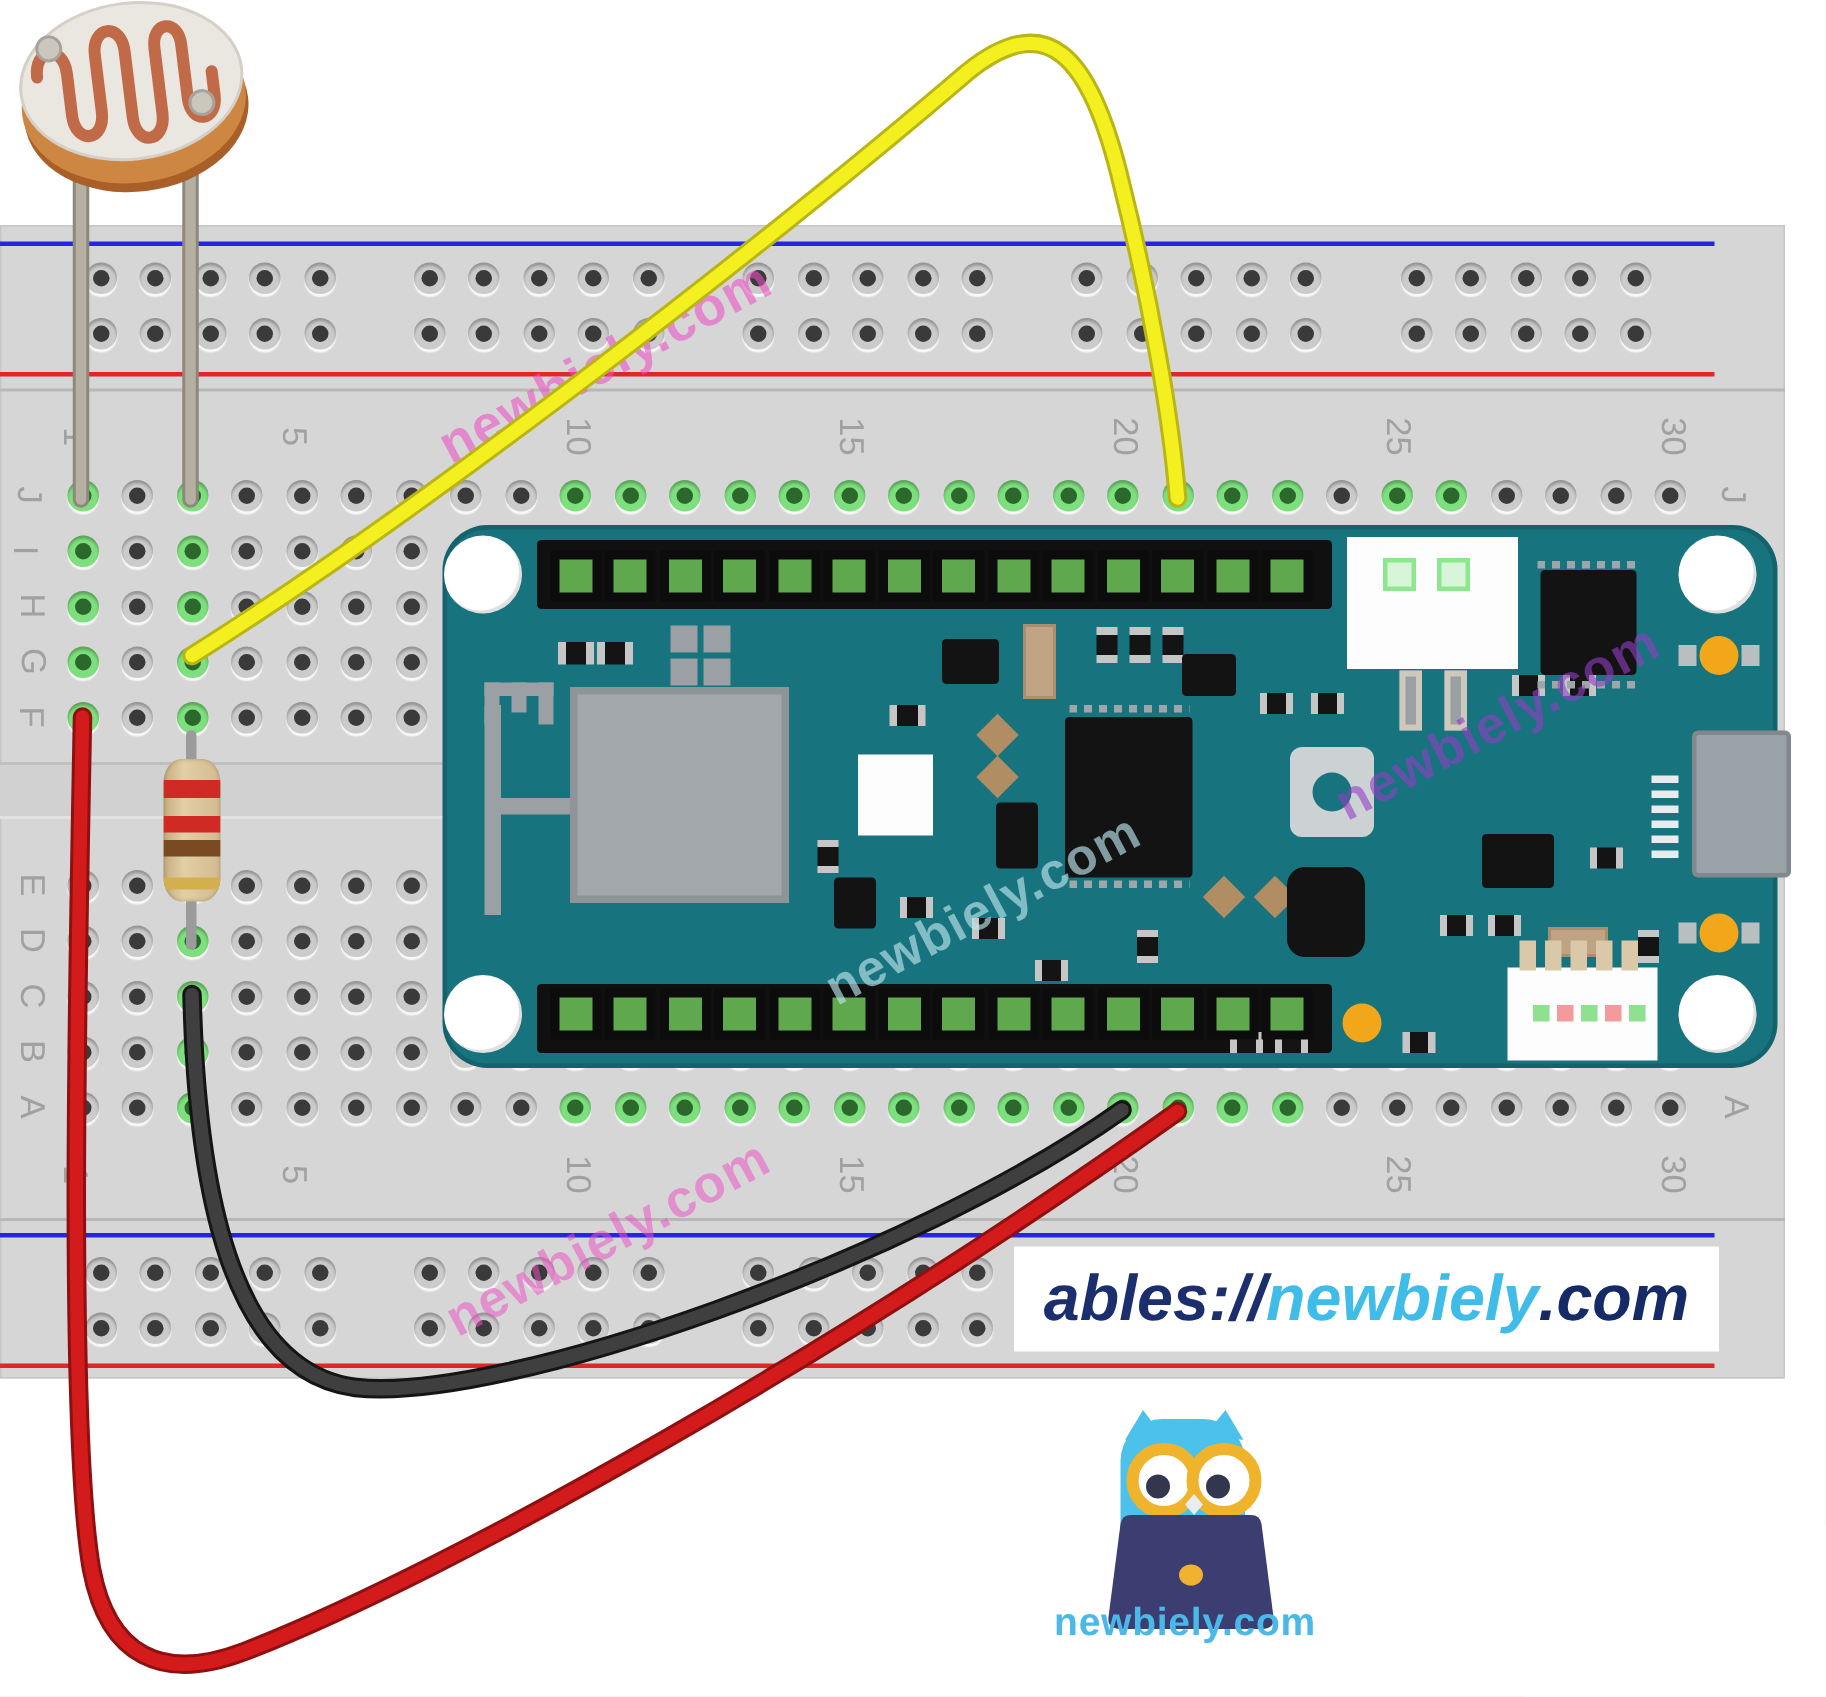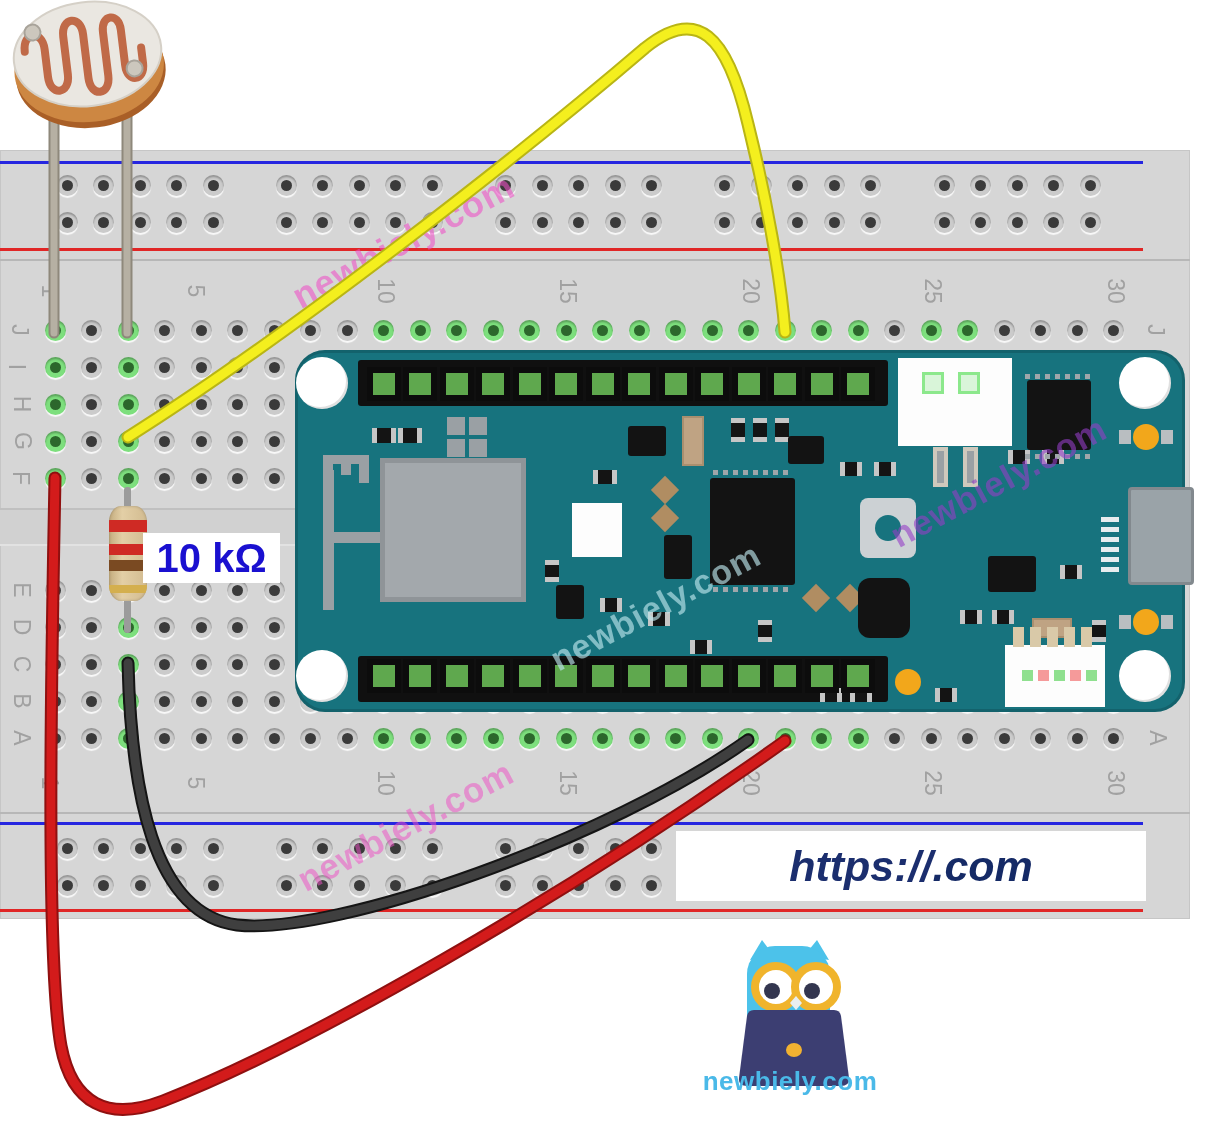--- a/index.html
+++ b/index.html
@@ -662,21 +662,20 @@
       <span class="pad" style="position: absolute; left: 546px; top: 309px;"></span>
     </div>
 
   <div class="resistor-lead"></div>
   <div class="resistor-body">
     <div class="band b1"></div>
     <div class="band b2"></div>
     <div class="band b3"></div>
     <div class="band b4"></div>
   </div>
-  <div class="value-label">10 kΩ</div>
 
   <div class="wm wm-top-pink">newbiely.com</div>
   <div class="wm wm-board-cyan">newbiely.com</div>
   <div class="wm wm-board-purple">newbiely.com</div>
   <div class="wm wm-bottom-pink">newbiely.com</div>
 
   <svg class="wires" id="wires-svg" width="1217" height="1131" viewBox="0 0 1217 1131">
       <path d="M 128 437 C 290 335 520 155 645 48 C 697 6 727 34 748 124 C 767 200 781 280 785 332" fill="none" stroke="#b9b515" stroke-width="13" stroke-linecap="round"></path>
       <path d="M 128 437 C 290 335 520 155 645 48 C 697 6 727 34 748 124 C 767 200 781 280 785 332" fill="none" stroke="#f4ef1e" stroke-width="9" stroke-linecap="round"></path>
       <path d="M 55 478 C 52 640 45 955 61 1046 C 72 1104 108 1122 163 1101 C 300 1048 565 898 785 741" fill="none" stroke="#8f1010" stroke-width="13" stroke-linecap="round"></path>
@@ -698,21 +697,22 @@
       <ellipse cx="88" cy="54" rx="74" ry="52" fill="#eae7e1" stroke="#d5d0c7" stroke-width="2"></ellipse>
       <path d="M 26 44 C 26 24 46 24 46 44 L 46 72 C 46 92 66 92 66 72 L 66 34 C 66 14 86 14 86 34
                L 86 78 C 86 98 106 98 106 78 L 106 34 C 106 16 124 16 124 34 L 124 70
                C 124 88 142 88 142 70 L 142 54" fill="none" stroke="#c06a48" stroke-width="8" stroke-linecap="round"></path>
       <circle cx="36" cy="26" r="8" fill="#ccc7bd" stroke="#a8a39a" stroke-width="2"></circle>
       <circle cx="133" cy="74" r="8" fill="#ccc7bd" stroke="#a8a39a" stroke-width="2"></circle>
     </g>
   </svg>
 
   <div class="urlbox">
-    <span class="u-pre">https://</span>
+    <span class="u-pre">ables://</span>
+      <span class="u-brand">newbiely</span>
       <span class="u-suf">.com</span>
   </div>
 
 
   <svg class="mascot" width="170" height="152" viewBox="0 0 170 152">
     <path d="M40 22 L52 2 L64 18 Z" fill="#4cc2ea"></path>
     <path d="M94 18 L107 2 L119 22 Z" fill="#4cc2ea"></path>
     <rect x="37" y="8" width="83" height="100" rx="28" fill="#4cc2ea"></rect>
     <circle cx="66" cy="49" r="21" fill="#fff" stroke="#f0b42c" stroke-width="8"></circle>
     <circle cx="106" cy="49" r="21" fill="#fff" stroke="#f0b42c" stroke-width="8"></circle>

